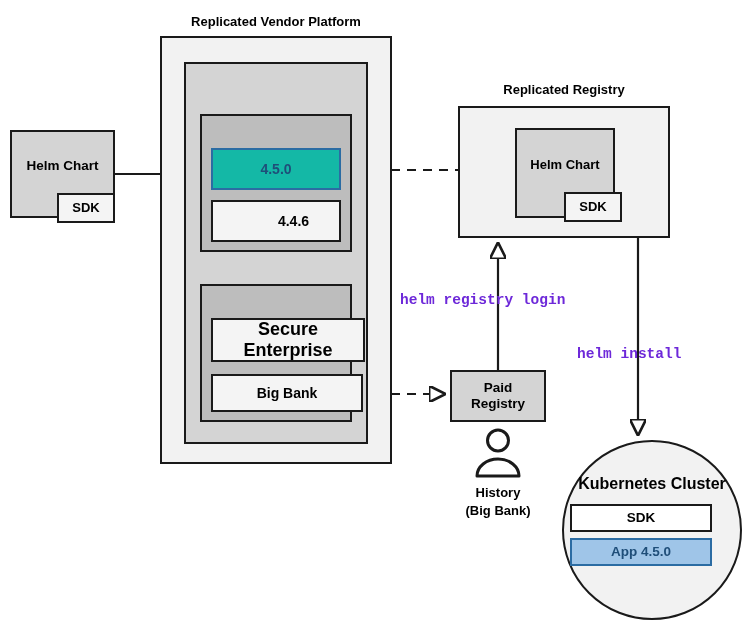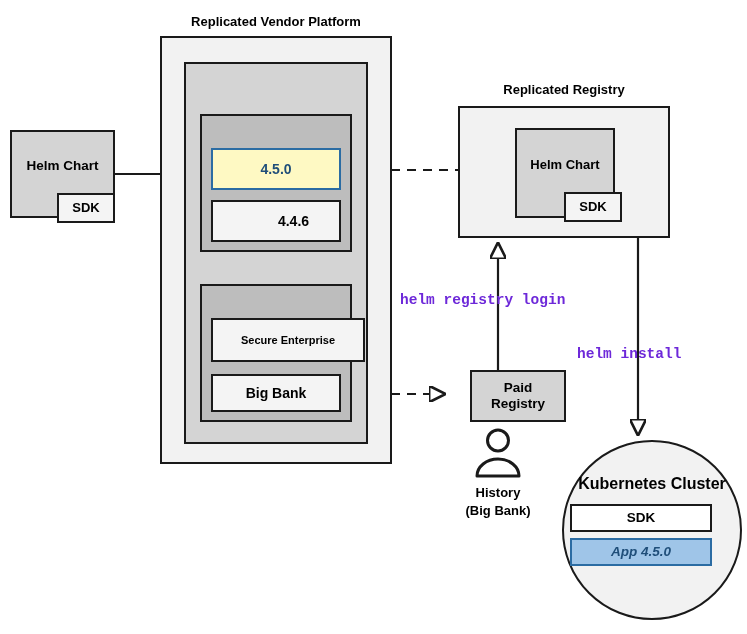--- a/index.html
+++ b/index.html
@@ -73,21 +73,21 @@
     background: #bdbdbd;
   }
   #release-history-title {
     left: 200px; top: 121px;
     width: 152px;
     font-size: 12.5px;
   }
   #release-450 {
     left: 211px; top: 148px;
     width: 130px; height: 42px;
-    background: #fef9c3;
+    background: #14b8a6;
     border: 2px solid #2b6ca3;
     color: #1f4e79;
     font-size: 14px;
   }
   #release-446 {
     left: 211px; top: 200px;
     width: 130px; height: 42px;
     background: #f4f4f4;
     font-size: 14px;
     padding-left: 35px;
@@ -99,25 +99,25 @@
   }
   #customers-title {
     left: 200px; top: 291px;
     width: 152px;
     font-size: 12.5px;
   }
   #customer-secure-enterprise {
     left: 211px; top: 318px;
     width: 154px; height: 44px;
     background: #f4f4f4;
-    font-size: 11px;
+    font-size: 18px;
   }
   #customer-big-bank {
     left: 211px; top: 374px;
-    width: 130px; height: 38px;
+    width: 152px; height: 38px;
     background: #f4f4f4;
     font-size: 14px;
   }
 
   
   #helm-chart-source {
     left: 10px; top: 130px;
     width: 105px; height: 88px;
     background: #d4d4d4;
     font-size: 13.5px;
@@ -156,21 +156,20 @@
     background: #f4f4f4;
     font-size: 13px;
   }
 
   
   #paid-license {
     left: 450px; top: 370px;
     width: 96px; height: 52px;
     background: #d4d4d4;
     font-size: 13.5px;
-    margin-left: 20px;
   }
   #customer-avatar {
     position: absolute;
     left: 472px; top: 428px;
     width: 52px; height: 50px;
   }
   #customer-label {
     left: 440px; top: 484px;
     width: 116px;
     font-size: 13px;
@@ -198,21 +197,20 @@
     background: #ffffff;
     font-size: 13.5px;
   }
   #k8s-app {
     left: 570px; top: 538px;
     width: 142px; height: 28px;
     background: #9fc5e8;
     border: 2px solid #2b6ca3;
     color: #1f4e79;
     font-size: 13.5px;
-    font-style: italic;
   }
 
   
   .cmd {
     position: absolute;
     font-family: "Liberation Mono", "DejaVu Sans Mono", monospace;
     font-weight: bold;
     font-size: 14.5px;
     white-space: nowrap;
     color: #6d28d9;

